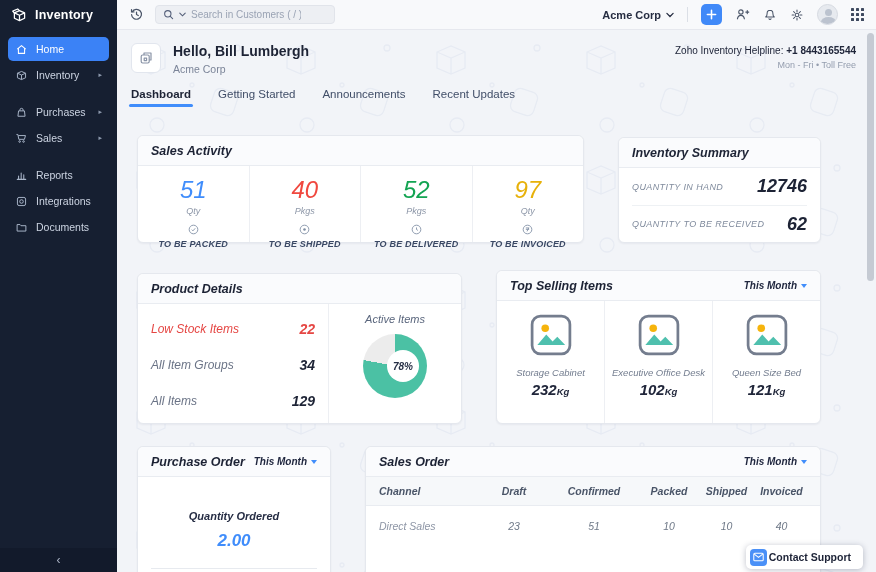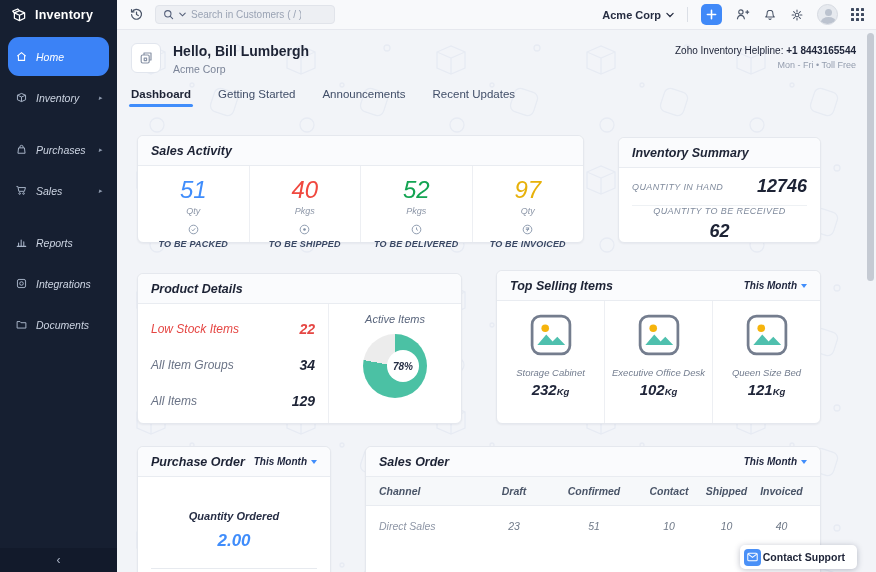--- a/index.html
+++ b/index.html
@@ -9,21 +9,21 @@
     position:relative; overflow:hidden;
     background:#f2f4f8; color:#1d2335;
   }
   svg { display:block; }
 
   
   .sidebar { position:absolute; left:0; top:0; width:117px; height:572px; background:#161f31; z-index:30; }
   .logo-row { display:flex; align-items:center; gap:7px; height:30px; padding:0 0 0 11px; color:#fff; }
   .logo-row .app-title { font-size:12.5px; font-weight:700; letter-spacing:.2px; }
   .nav { margin-top:7px; }
-  .nav-item { display:flex; align-items:center; gap:8px; height:39px; margin:2px 8px; padding:0 7px; border-radius:11px; color:#ccd4e2; font-size:10.5px; cursor:pointer;font-style:italic; }
+  .nav-item { display:flex; align-items:center; gap:8px; height:24px; margin:2px 8px; padding:0 7px; border-radius:5px; color:#ccd4e2; font-size:10.5px; cursor:pointer; }
   .nav-item .ni-icon { color:#a9b5c9; display:flex; }
   .nav-item.active { background:#3b82f6; color:#fff; }
   .nav-item.active .ni-icon { color:#fff; }
   .nav-item .arrow { margin-left:auto; font-size:7px; color:#8d99ad; }
   .nav-gap { height:9px; }
   .collapse-strip { position:absolute; bottom:0; left:0; right:0; height:24px; background:#121a2b; display:flex; align-items:center; justify-content:center; color:#aab4c6; font-size:12px; cursor:pointer; }
 
   
   .topbar { position:absolute; left:117px; top:0; right:0; height:30px; background:#f8f9fb; border-bottom:1px solid #e6e8ee; display:flex; align-items:center; padding:0 12px; gap:11px; z-index:20; }
   .tb-icon { color:#4a5568; display:flex; cursor:pointer; }
@@ -74,21 +74,21 @@
   .sa-col { flex:1; display:flex; flex-direction:column; align-items:center; padding-top:10px; }
   .sa-col + .sa-col { border-left:1px solid #edeff3; }
   .sa-value { font-size:24px; font-weight:500; }
   .sa-unit { font-size:9px; color:#8d97a8; margin-top:2px; }
   .sa-label { display:flex; align-items:center; gap:4px; margin-top:8px; font-size:9px; font-weight:700; color:#3b4965; letter-spacing:.2px;flex-direction:column; }
   .sa-label .st-icon { color:#7e8da3; display:flex; }
 
   
   .is-card { width:203px; }
   .is-row { display:flex; align-items:center; justify-content:space-between; height:37px; margin:0 13px; }
-  .is-row + .is-row { border-top:1px solid #eef1f4;flex-direction:column; }
+  .is-row + .is-row { border-top:1px solid #eef1f4; }
   .is-label { font-size:9px; color:#7f8a9c; letter-spacing:.4px; }
   .is-value { font-size:18px; font-weight:600; color:#1d2335; }
 
   
   .pd-card { width:325px; }
   .pd-body { display:flex; height:119px; }
   .pd-left { flex:1; padding:7px 13px 8px; }
   .pd-row { display:flex; align-items:center; justify-content:space-between; height:36px; cursor:pointer; }
   .pd-label { font-size:12px; color:#6a7386; }
   .pd-value { font-size:14px; font-weight:700; color:#1d2335; }
@@ -118,21 +118,21 @@
   .so-grid { display:grid; grid-template-columns:100px 70px 90px 60px 55px 55px; align-items:center; padding:0 13px; }
   .so-headrow { height:29px; background:#f6f8fa; border-bottom:1px solid #e9ecf1; }
   .so-h { font-size:10.5px; font-weight:700; color:#4a5568; text-align:center; }
   .so-h:first-child { text-align:left; }
   .so-row { height:40px; }
   .so-c { font-size:10.5px; color:#6f7988; text-align:center; }
   .so-c:first-child { text-align:left; color:#8d95a5; }
 
   
   .scroll-thumb { position:absolute; right:2px; top:33px; width:7px; height:248px; border-radius:4px; background:#c5cad3; z-index:40; cursor:pointer; }
-  .support-btn { position:absolute; right:19px; bottom:3px; height:24px; background:#fff; border-radius:5px; box-shadow:0 1px 6px rgba(20,30,60,.28); display:flex; align-items:center; gap:2px; padding:0 12px 0 4px; z-index:50; cursor:pointer; }
+  .support-btn { position:absolute; right:13px; bottom:3px; height:24px; background:#fff; border-radius:5px; box-shadow:0 1px 6px rgba(20,30,60,.28); display:flex; align-items:center; gap:2px; padding:0 12px 0 4px; z-index:50; cursor:pointer; }
   .support-icon { width:17px; height:17px; border-radius:4px; background:#4a90f7; display:flex; align-items:center; justify-content:center; }
   .support-label { font-size:10.5px; font-weight:700; color:#1c2236; }
 </style>
 </head>
 <body>
 
 <div class="sidebar">
   <div class="logo-row">
     <span>
       <svg width="17" height="17" viewBox="0 0 16 16" fill="none" stroke="#fff" stroke-width="1.2" stroke-linejoin="round">
@@ -506,21 +506,21 @@
             <span class="card-title">Sales Order</span>
             <span class="period">
                 <span>This Month</span>
                 <span class="chev"></span>
               </span>
           </div>
           <div class="so-grid so-headrow">
             <span class="so-h">Channel</span>
             <span class="so-h">Draft</span>
             <span class="so-h">Confirmed</span>
-            <span class="so-h">Contact</span>
+            <span class="so-h">Packed</span>
             <span class="so-h">Shipped</span>
             <span class="so-h">Invoiced</span>
           </div>
           <div class="so-grid so-row">
             <span class="so-c">Direct Sales</span>
             <span class="so-c">23</span>
             <span class="so-c">51</span>
             <span class="so-c">10</span>
             <span class="so-c">10</span>
             <span class="so-c">40</span>

